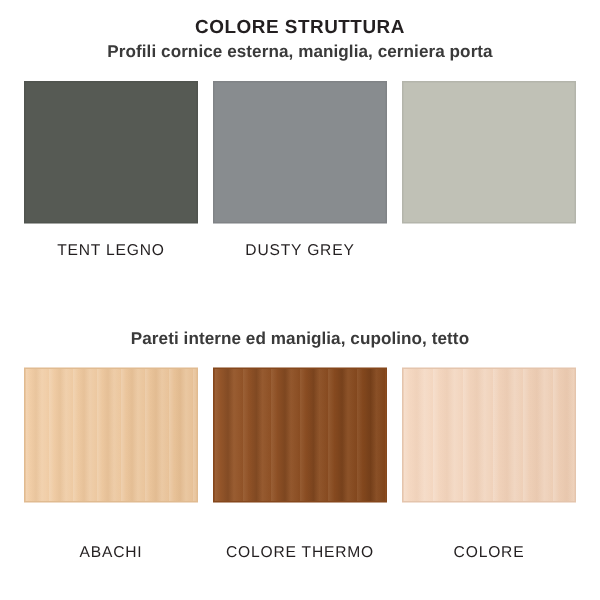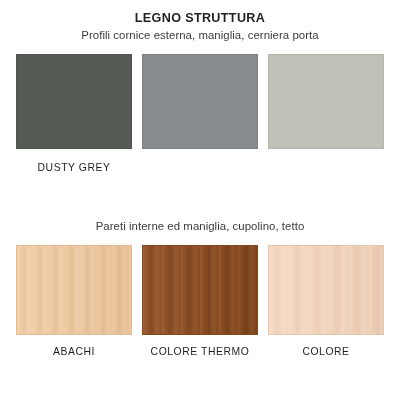--- a/index.html
+++ b/index.html
@@ -36,21 +36,21 @@
     font-size: 12.6px;
     font-weight: bold;
     letter-spacing: 0.35px;
     color: #231f20;
     line-height: 15px;
     margin: 0;
   }
   .section-subtitle {
     text-align: center;
     font-size: 11.4px;
-    font-weight: normal;
+    font-weight: bold;
     letter-spacing: 0.05px;
     color: #3a3a3a;
     line-height: 15px;
     margin: 2px 0 0 0;
   }
 
   
   .swatch-row {
     display: flex;
     justify-content: space-between;
@@ -117,40 +117,41 @@
 
   .swatch-label {
     margin-top: 13px;
     font-size: 10.4px;
     letter-spacing: 0.55px;
     color: #231f20;
     text-align: center;
     line-height: 12px;
     white-space: nowrap;
   }
-  .wood .swatch-label { margin-top: 11px; }
+  .wood .swatch-label { margin-top: 28px; }
 </style>
 </head>
 <body style="background-color: rgb(255, 255, 255);">
 
 <div class="sheet">
 
   <div class="section structure">
-    <div class="section-title">LEGNO STRUTTURA</div>
+    <div class="section-title">COLORE STRUTTURA</div>
     <div class="section-subtitle">Profili cornice esterna, maniglia, cerniera porta</div>
 
     <div class="swatch-row">
 
       <div class="swatch-cell">
         <div class="swatch-chip" id="chip-tent-grey" style="background-color: rgb(86, 90, 84);"></div>
-        <div class="swatch-label">DUSTY GREY</div>
+        <div class="swatch-label">TENT LEGNO</div>
       </div>
 
       <div class="swatch-cell">
         <div class="swatch-chip" id="chip-dusty-grey" style="background-color: rgb(136, 140, 143);"></div>
+        <div class="swatch-label">DUSTY GREY</div>
       </div>
 
       <div class="swatch-cell">
         <div class="swatch-chip" id="chip-gravel-grey" style="background-color: rgb(192, 193, 182);"></div>
       </div>
 
     </div>
   </div>
 
   <div class="section wood" style="margin-top:34px;">

